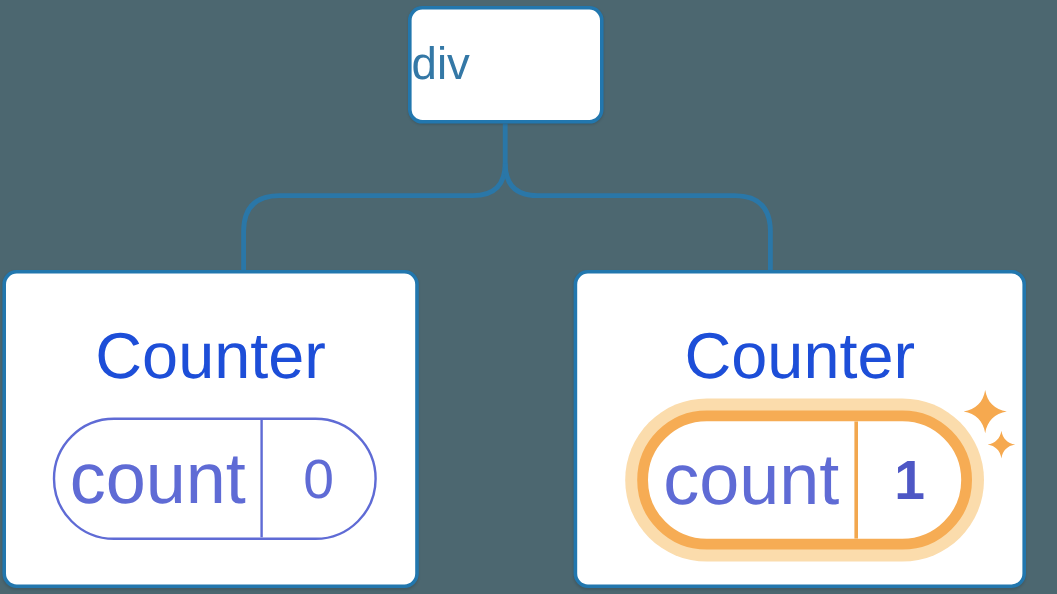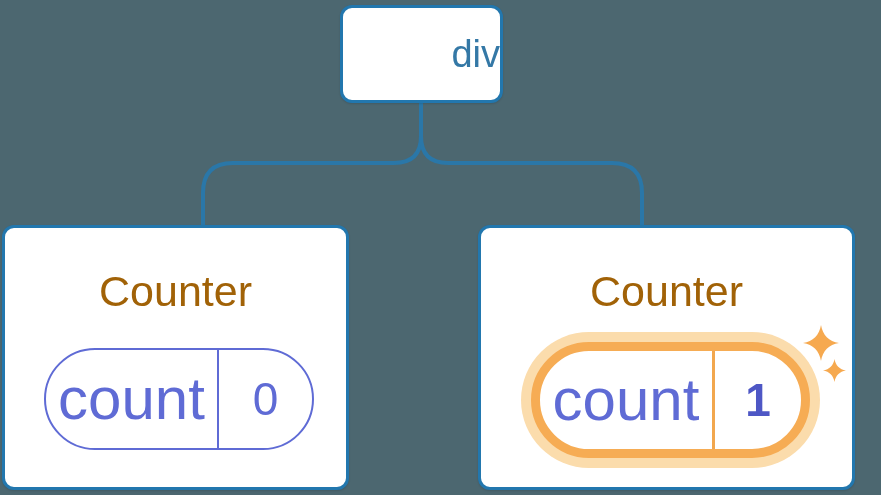--- a/index.html
+++ b/index.html
@@ -17,21 +17,21 @@
   }
   
   .root-node {
     position: absolute;
     left: 340px; top: 5px;
     width: 163px; height: 98px;
     background: #ffffff;
     border: 3px solid #2277AE;
     border-radius: 12px;
     box-sizing: border-box;
-    display: flex; align-items: center; justify-content: flex-end;
+    display: flex; align-items: center; justify-content: flex-start;
     box-shadow: 0 1px 2px rgba(0,0,0,0.12);
   }
   .root-label {
     font-size: 38px;
     font-weight: 500;
     color: #3478A6;
     line-height: 1;
   }
   
   .connector {
@@ -47,23 +47,23 @@
     border: 3px solid #2277AE;
     border-radius: 12px;
     box-sizing: border-box;
     box-shadow: 0 1px 2px rgba(0,0,0,0.12);
   }
   .card-left  { left: 2px;   width: 347px; }
   .card-right { left: 478px; width: 377px; }
   .card-title {
     text-align: center;
     margin-top: 42px;
-    font-size: 43px;
+    font-size: 54px;
     font-weight: 500;
-    color: #a16207;
+    color: #1d4ed8;
     line-height: 1;
   }
   
   .pill {
     position: absolute;
     display: flex;
     align-items: stretch;
     background: #ffffff;
     box-sizing: border-box;
     overflow: hidden;

